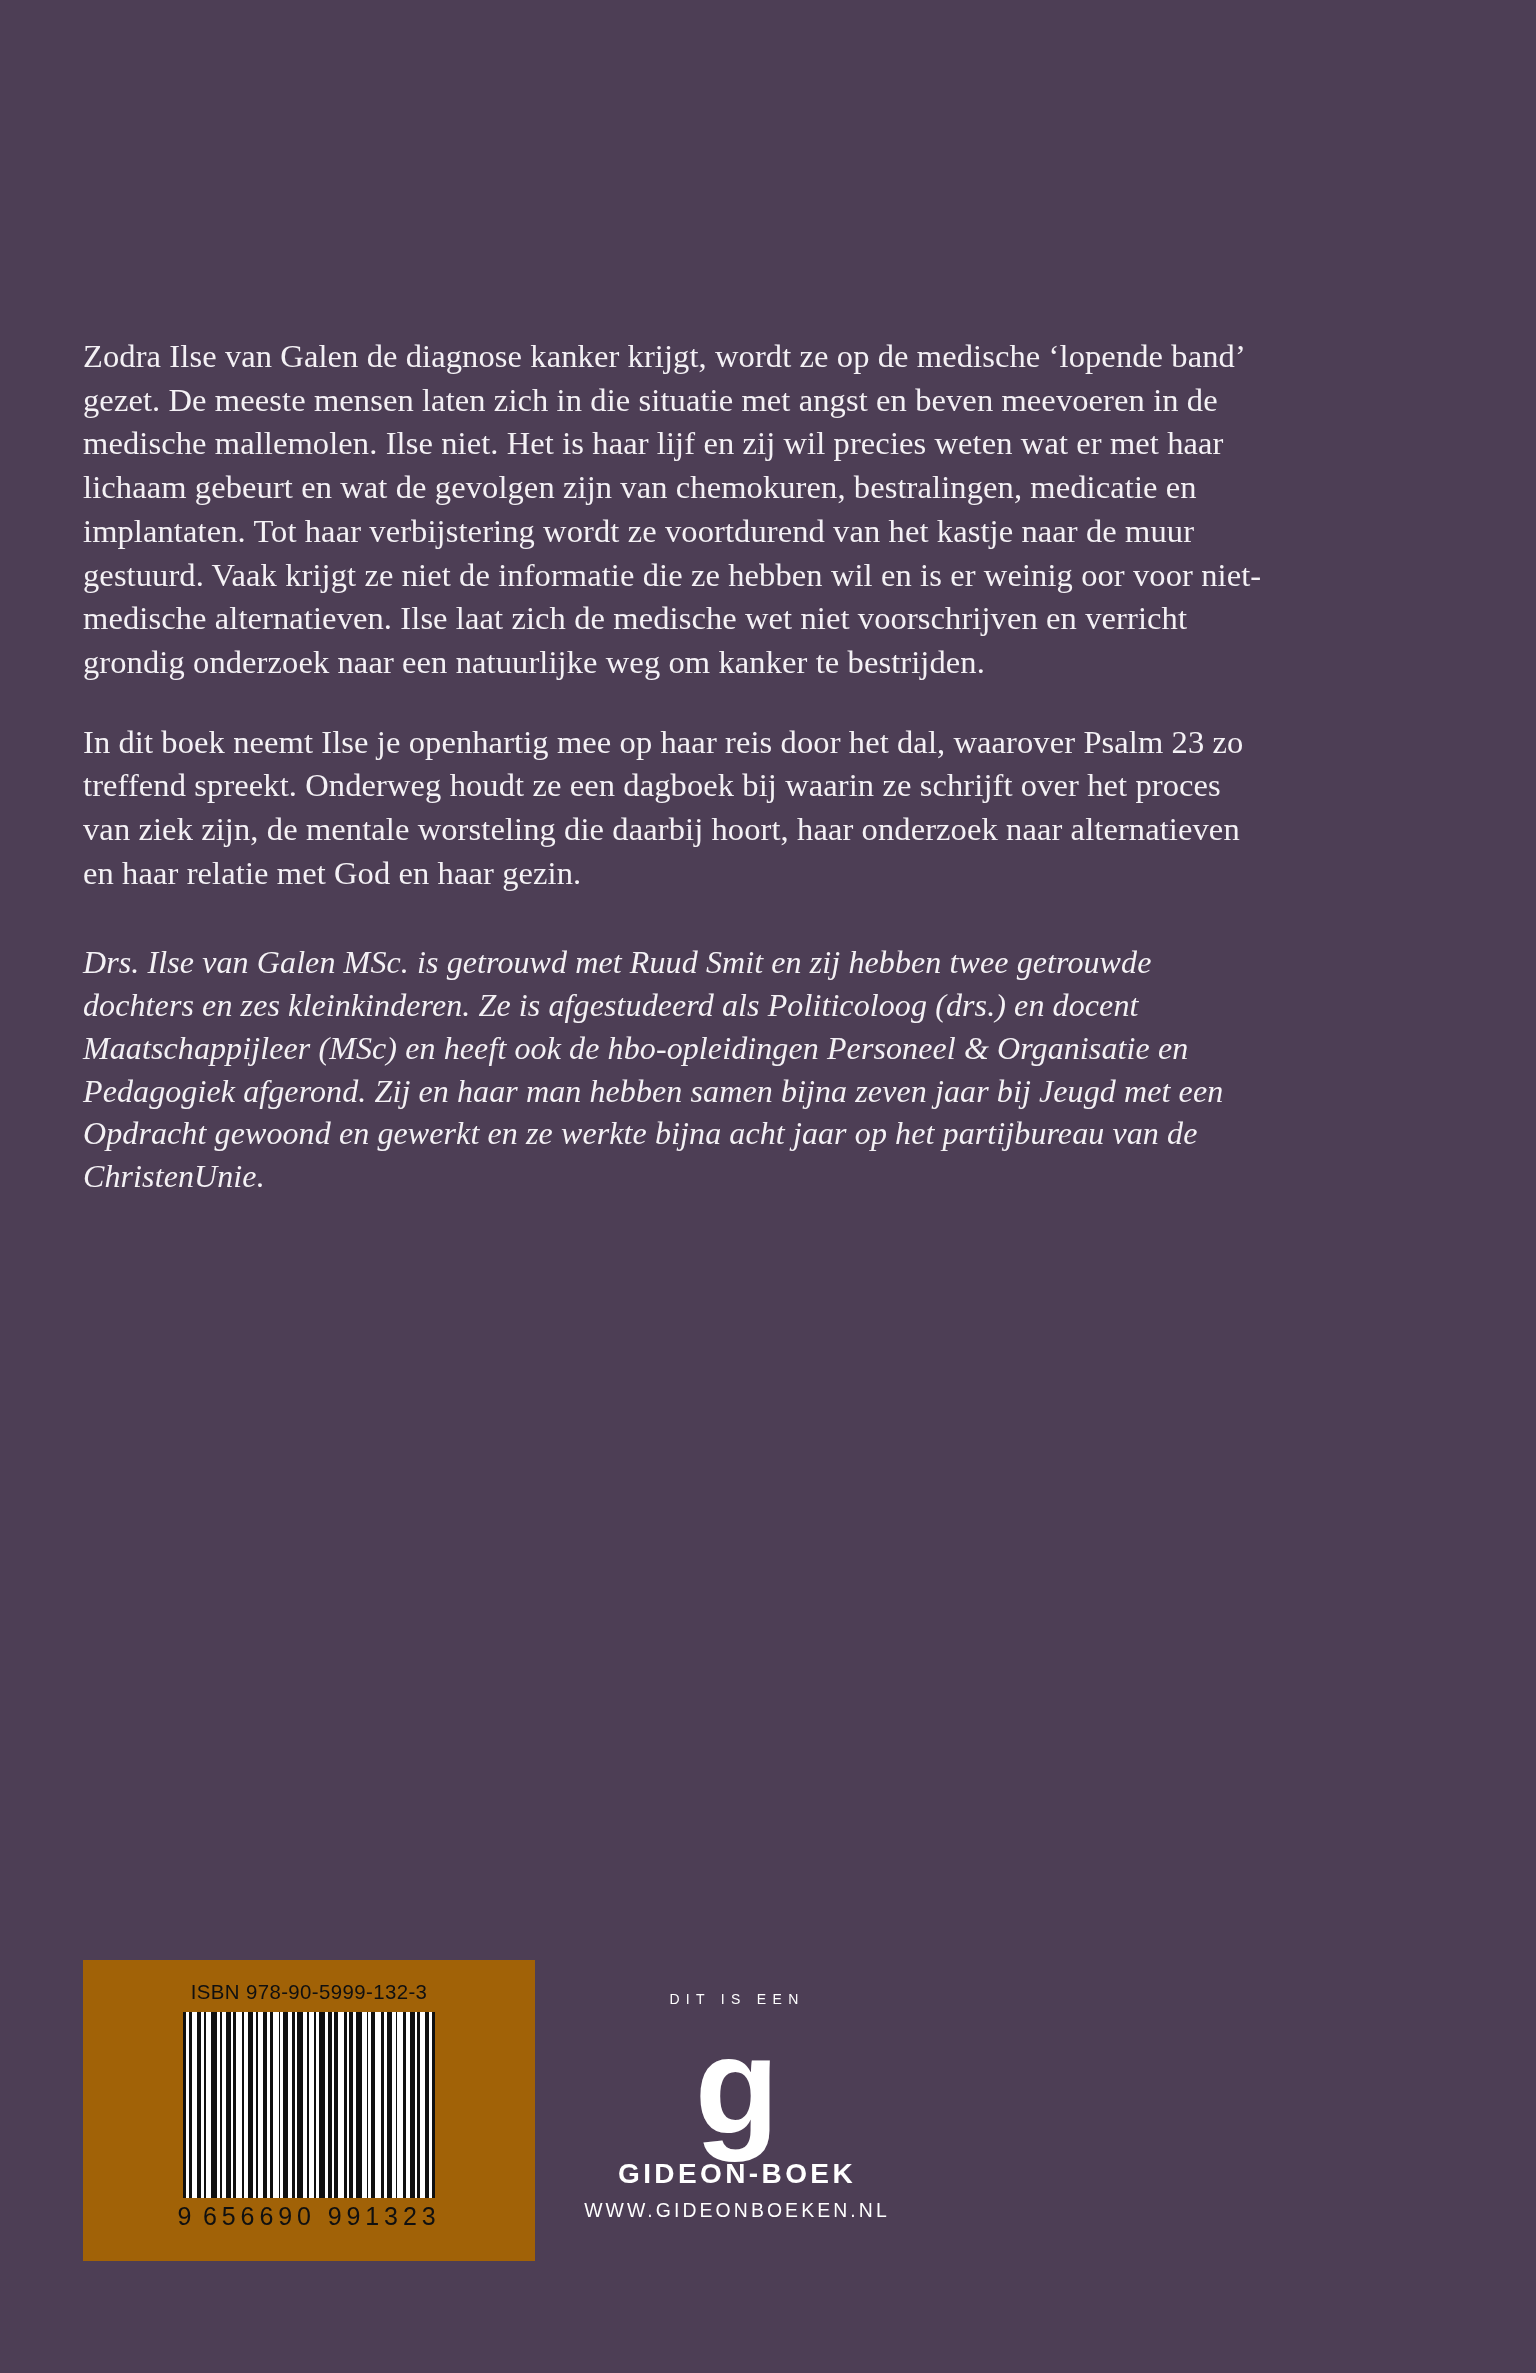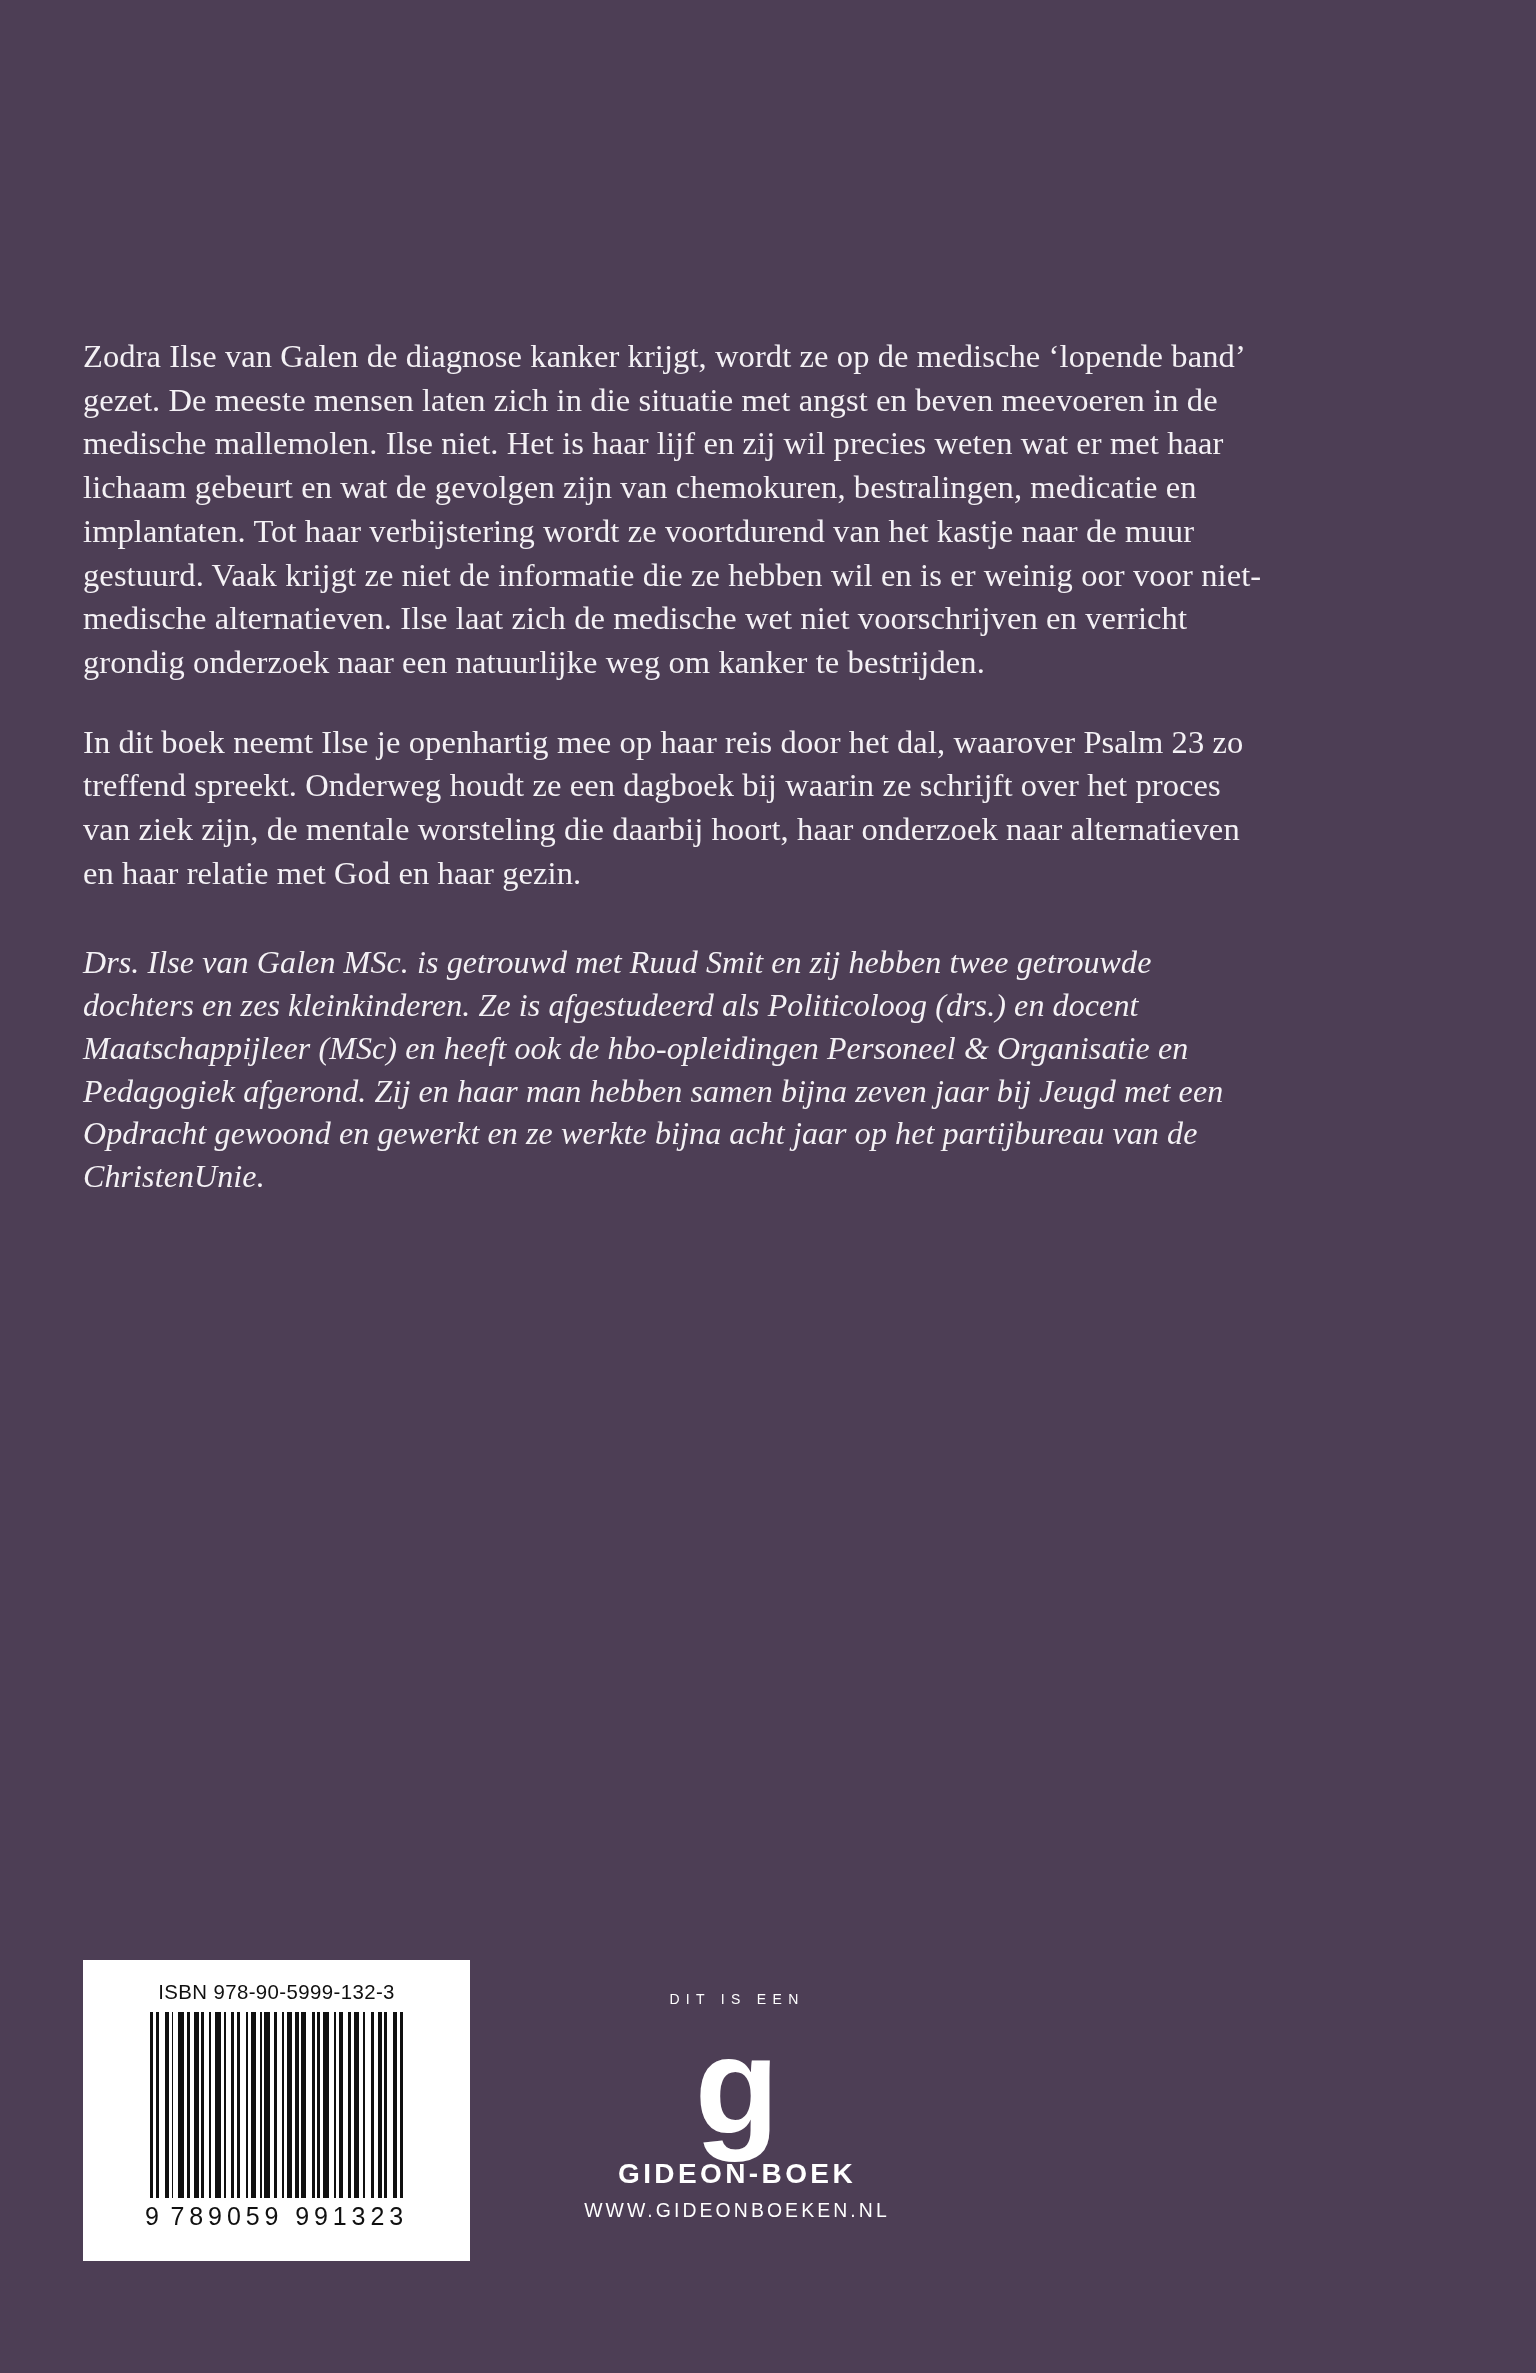--- a/index.html
+++ b/index.html
@@ -48,23 +48,23 @@
     position: absolute;
     left: 0;
     top: 1960px;
     width: 100%;
     height: 413px;
   }
   .barcode-box {
     position: absolute;
     left: 83px;
     top: 0px;
-    width: 387px;
+    width: 452px;
     height: 301px;
-    background: #ffffff;
+    background: #a16207;
     box-sizing: border-box;
     padding: 11.6px 15.5px 9.7px 15.5px;
     display: flex;
     flex-direction: column;
     align-items: center;
   }
   .isbn-text {
     color: #101010;
     font-family: "Liberation Sans", sans-serif;
     font-size: 20.4px;
@@ -217,21 +217,21 @@
           <span style="width:3.9px;background:#fff"></span>
           <span style="width:4.9px"></span>
         <span style="width:1.9px;background:#fff"></span>
           <span style="width:2.9px"></span>
           <span style="width:5.8px;background:#fff"></span>
         <span style="width:3.9px"></span>
           <span style="width:2.9px;background:#fff"></span>
           <span style="width:2.9px"></span>
       </div>
       <div class="barcode-digits">
-        <span class="lead">9</span><span>789059 991323</span>
+        <span class="lead">9</span><span>656690 991323</span>
       </div>
     </div>
 
     <div class="publisher">
       <p class="dit-is-een">DIT IS EEN</p>
       <p class="g-logo">g</p>
       <p class="gideon-boek">GIDEON-BOEK</p>
       <p class="gideon-url">WWW.GIDEONBOEKEN.NL</p>
     </div>
 

